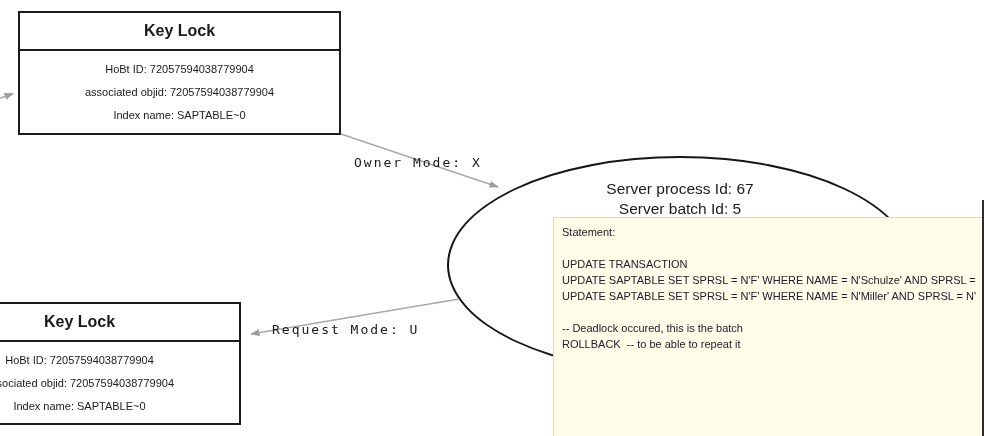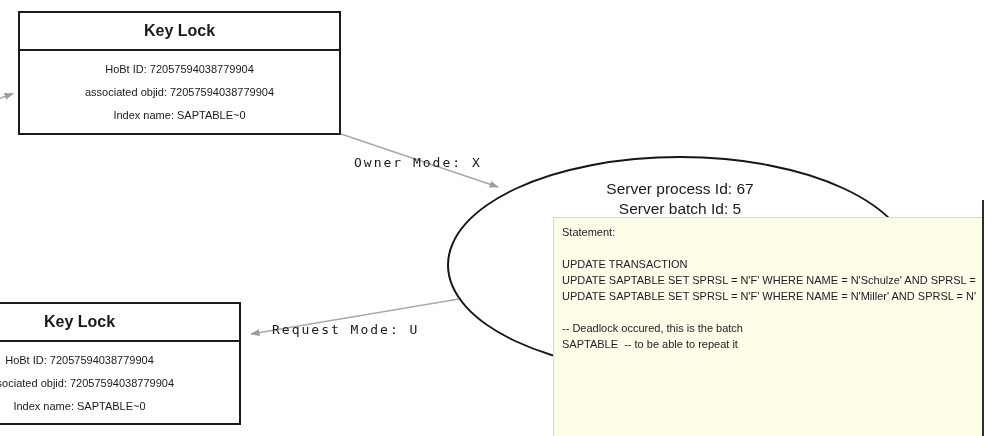--- a/index.html
+++ b/index.html
@@ -155,18 +155,18 @@
   <div class="edge-label request">Request Mode: U</div>
 
   <div class="statement-tooltip">
     <div class="tt-line">Statement:</div>
     <div class="tt-line"></div>
     <div class="tt-line">UPDATE TRANSACTION</div>
     <div class="tt-line">UPDATE SAPTABLE SET SPRSL = N'F' WHERE NAME = N'Schulze' AND SPRSL = N'D'</div>
     <div class="tt-line">UPDATE SAPTABLE SET SPRSL = N'F' WHERE NAME = N'Miller' AND SPRSL = N'E'</div>
     <div class="tt-line"></div>
     <div class="tt-line">-- Deadlock occured, this is the batch</div>
-    <div class="tt-line">SAPTABLE  -- to be able to repeat it</div>
+    <div class="tt-line">ROLLBACK  -- to be able to repeat it</div>
   </div>
 
   <div class="right-edge-line"></div>
 
 </div>
 
 </body></html>

